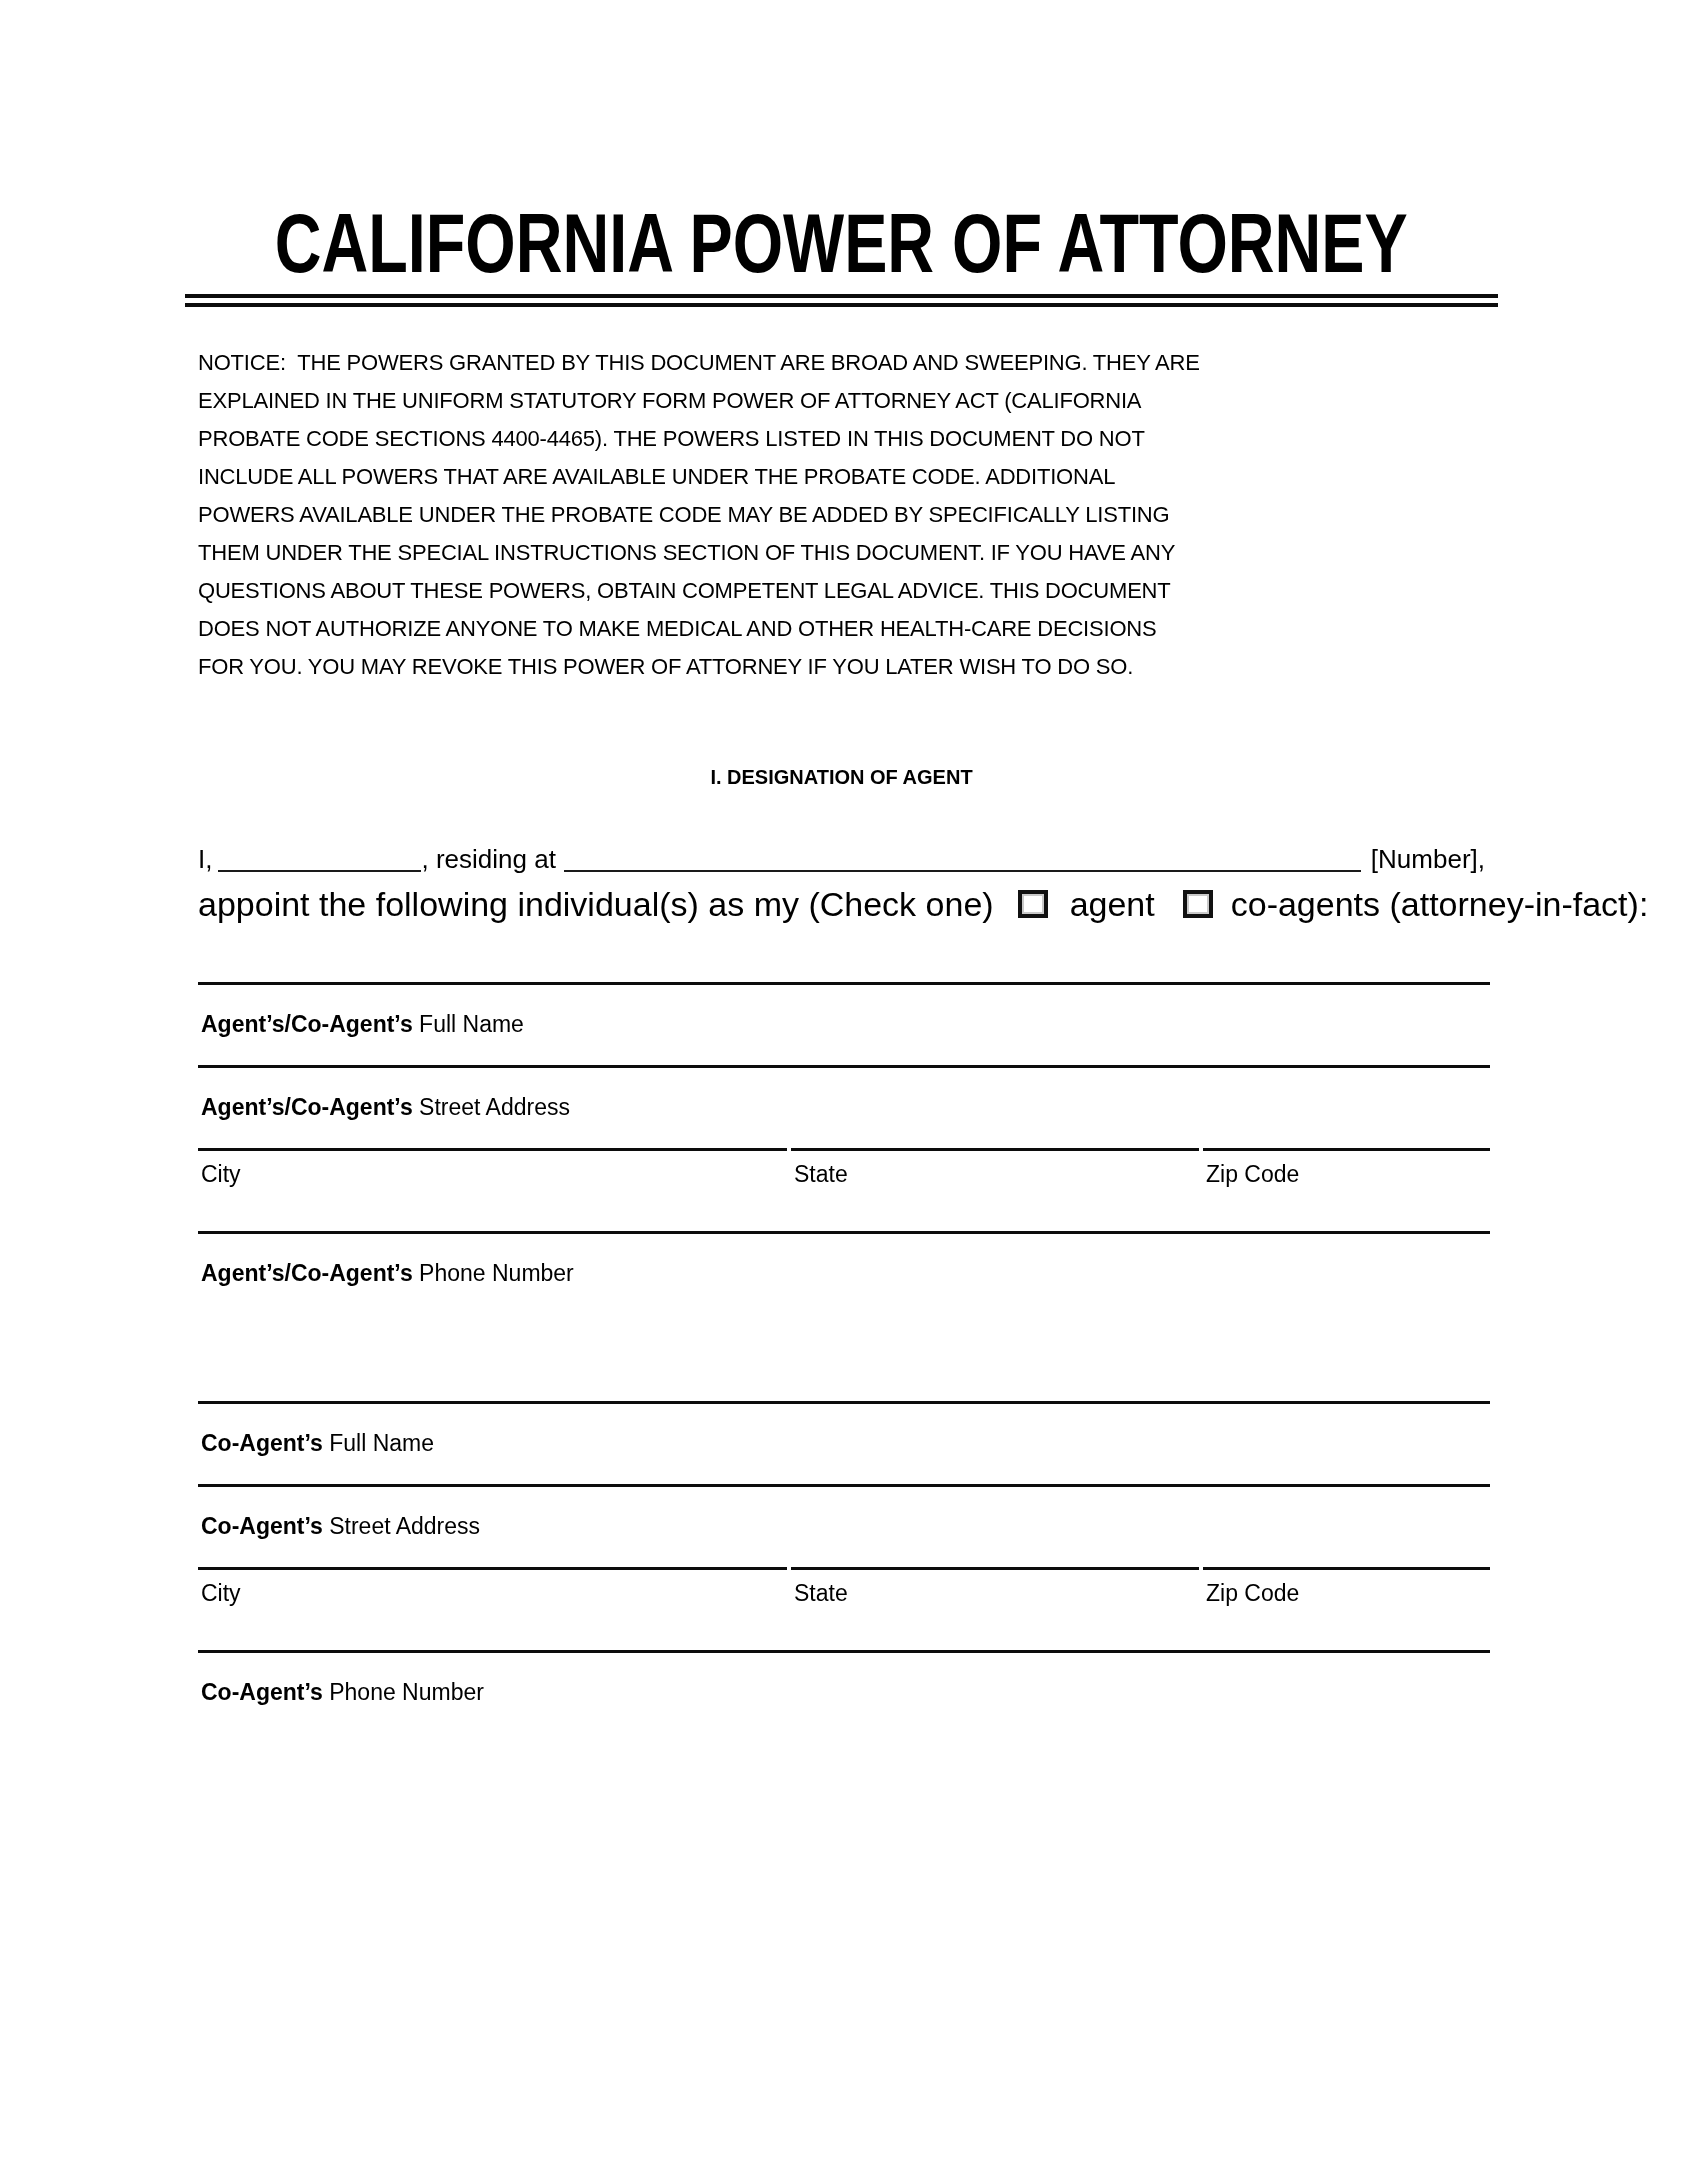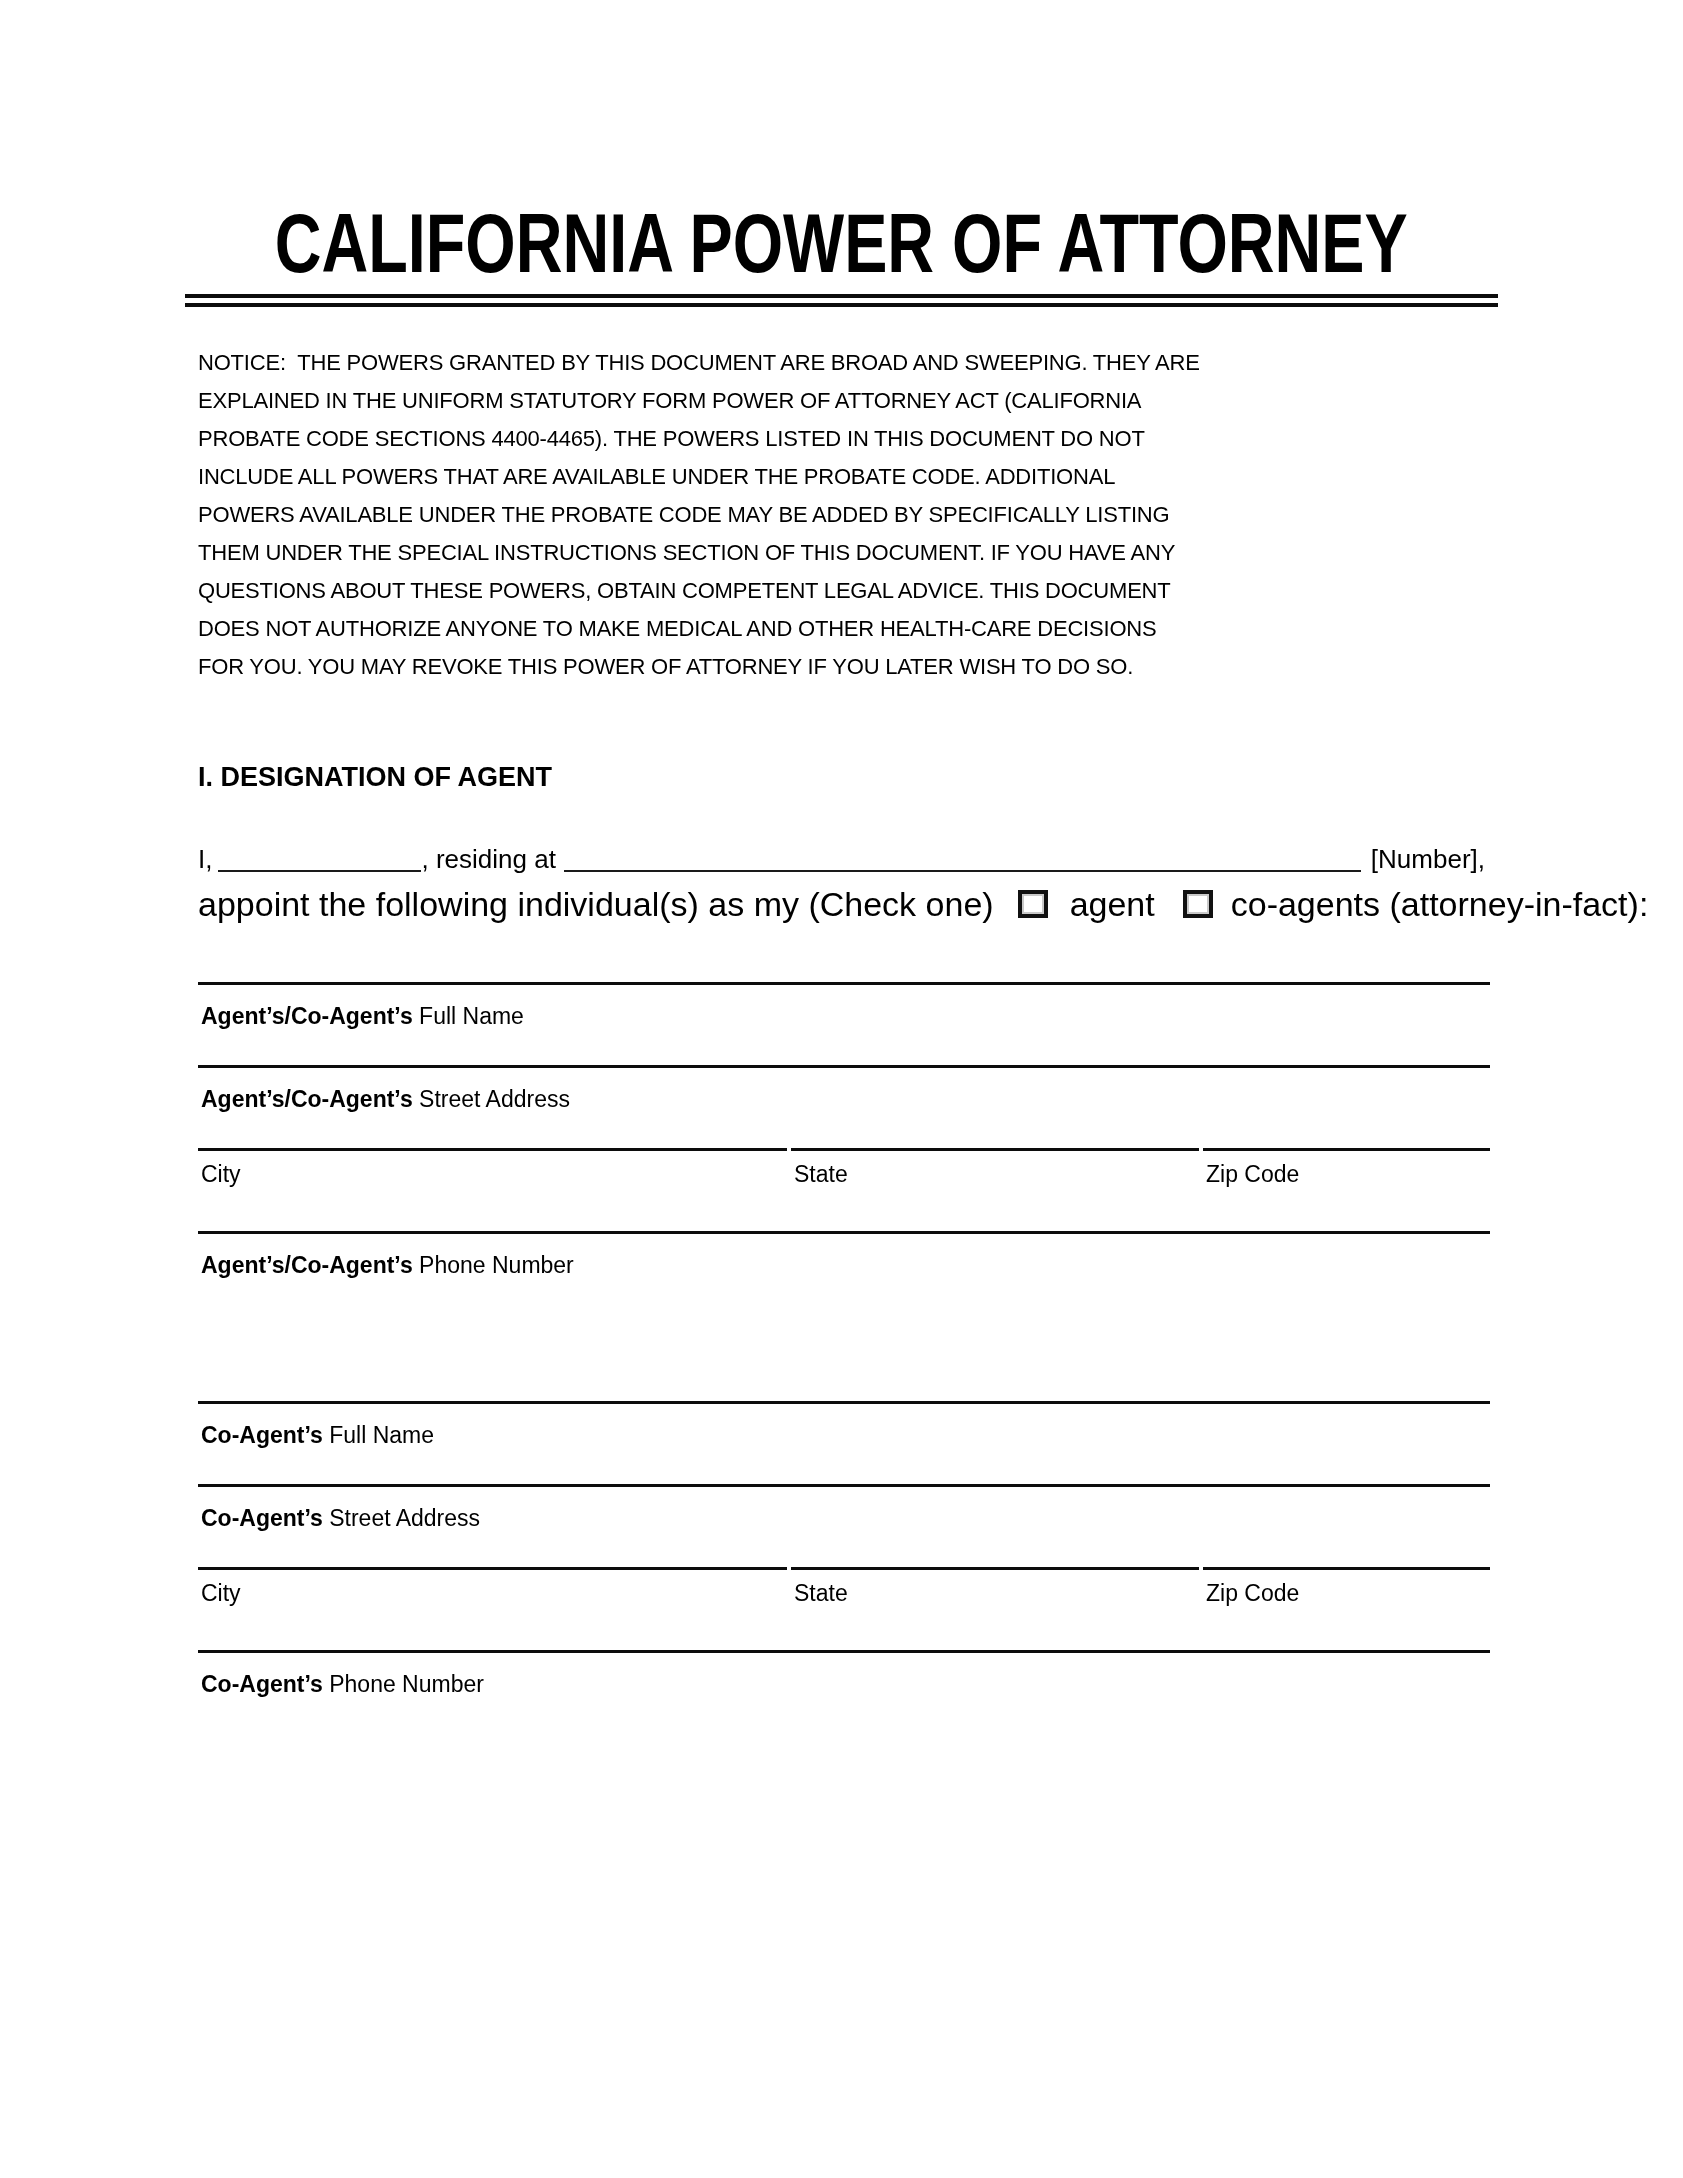--- a/index.html
+++ b/index.html
@@ -48,23 +48,23 @@
     font-size: 22px;
     line-height: 38px;
     letter-spacing: -0.2px;
     white-space: pre-wrap;
   }
 
   
   .sec-heading {
     margin-top: 75px;
     width: 1287px;
-    text-align: left;
+    text-align: center;
     font-weight: bold;
-    font-size: 27px;
+    font-size: 20px;
     line-height: 32px;
   }
 
   
   .intro-line {
     margin-top: 44px;
     display: flex;
     align-items: baseline;
     font-size: 26px;
     line-height: 44px;
@@ -97,21 +97,21 @@
   .cb-agent { margin-left: 24px; margin-right: 22px; }
   .cb-coagents { margin-left: 28px; margin-right: 18px; }
 
   
   .fields-group-a { margin-top: 55px; }
   .fields-group-b { margin-top: 87px; }
   .frow {
     width: 1292px;
     height: 83px;
     border-top: 3px solid #0c0c0c;
-    padding: 18px 0 0 3px;
+    padding: 26px 0 0 3px;
     font-size: 23px;
     line-height: 27px;
   }
   .frow b { font-weight: bold; }
   .frow-csz {
     width: 1292px;
     height: 83px;
     border-top: none;
     display: flex;
     gap: 4px;

